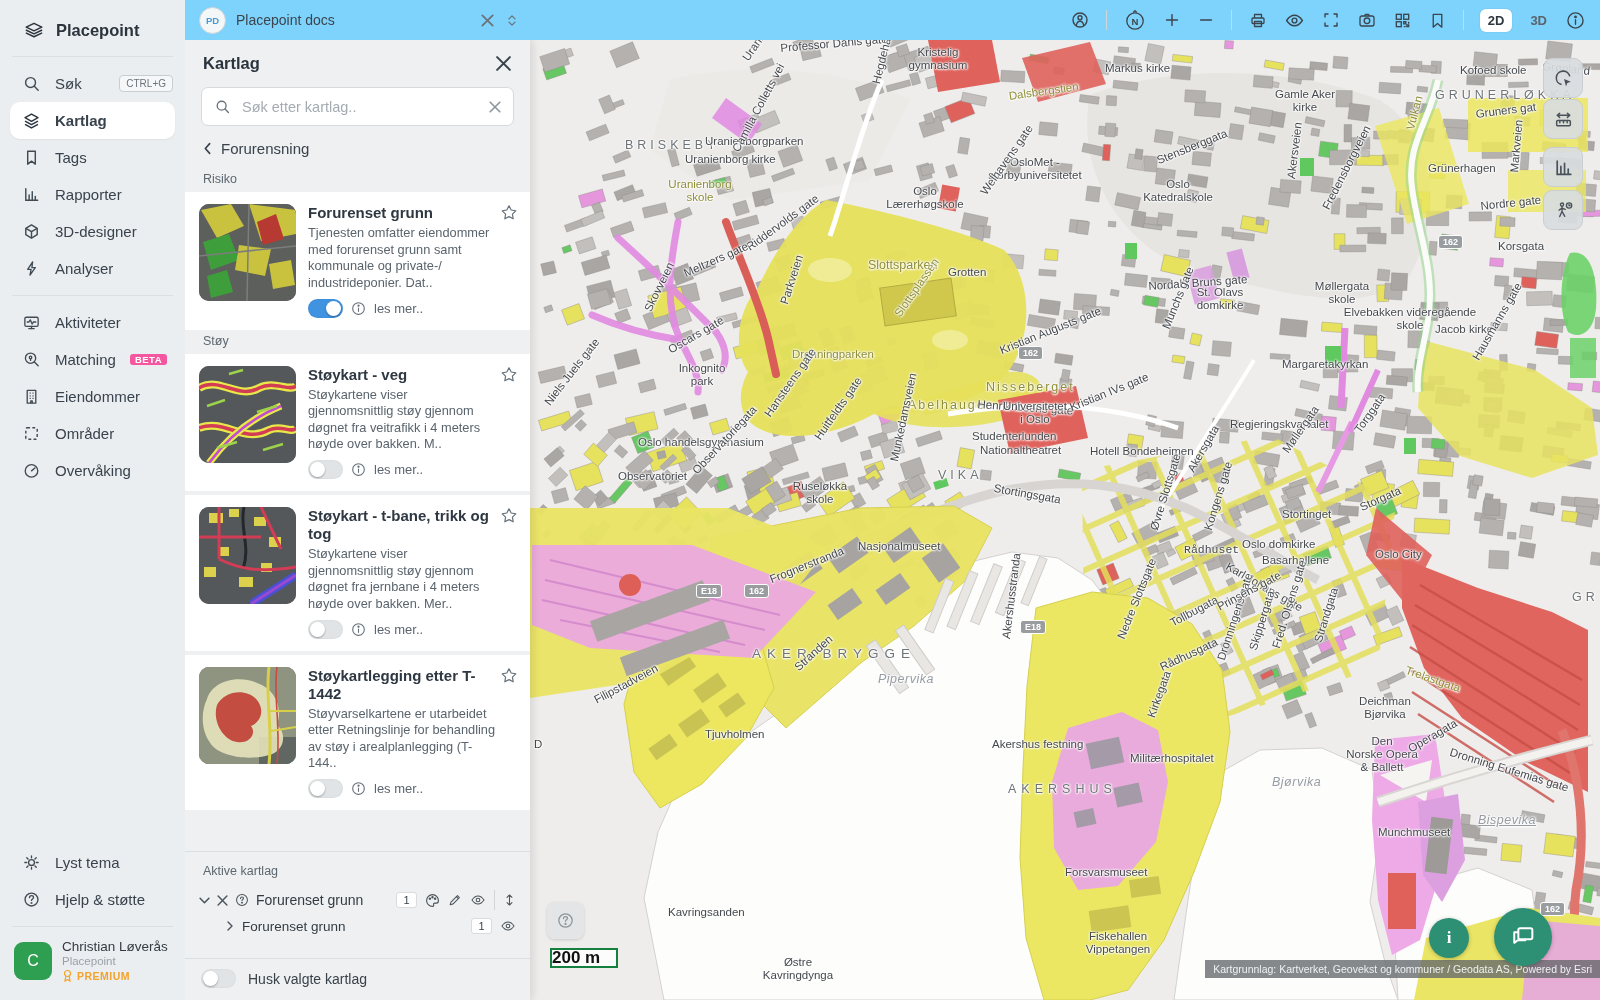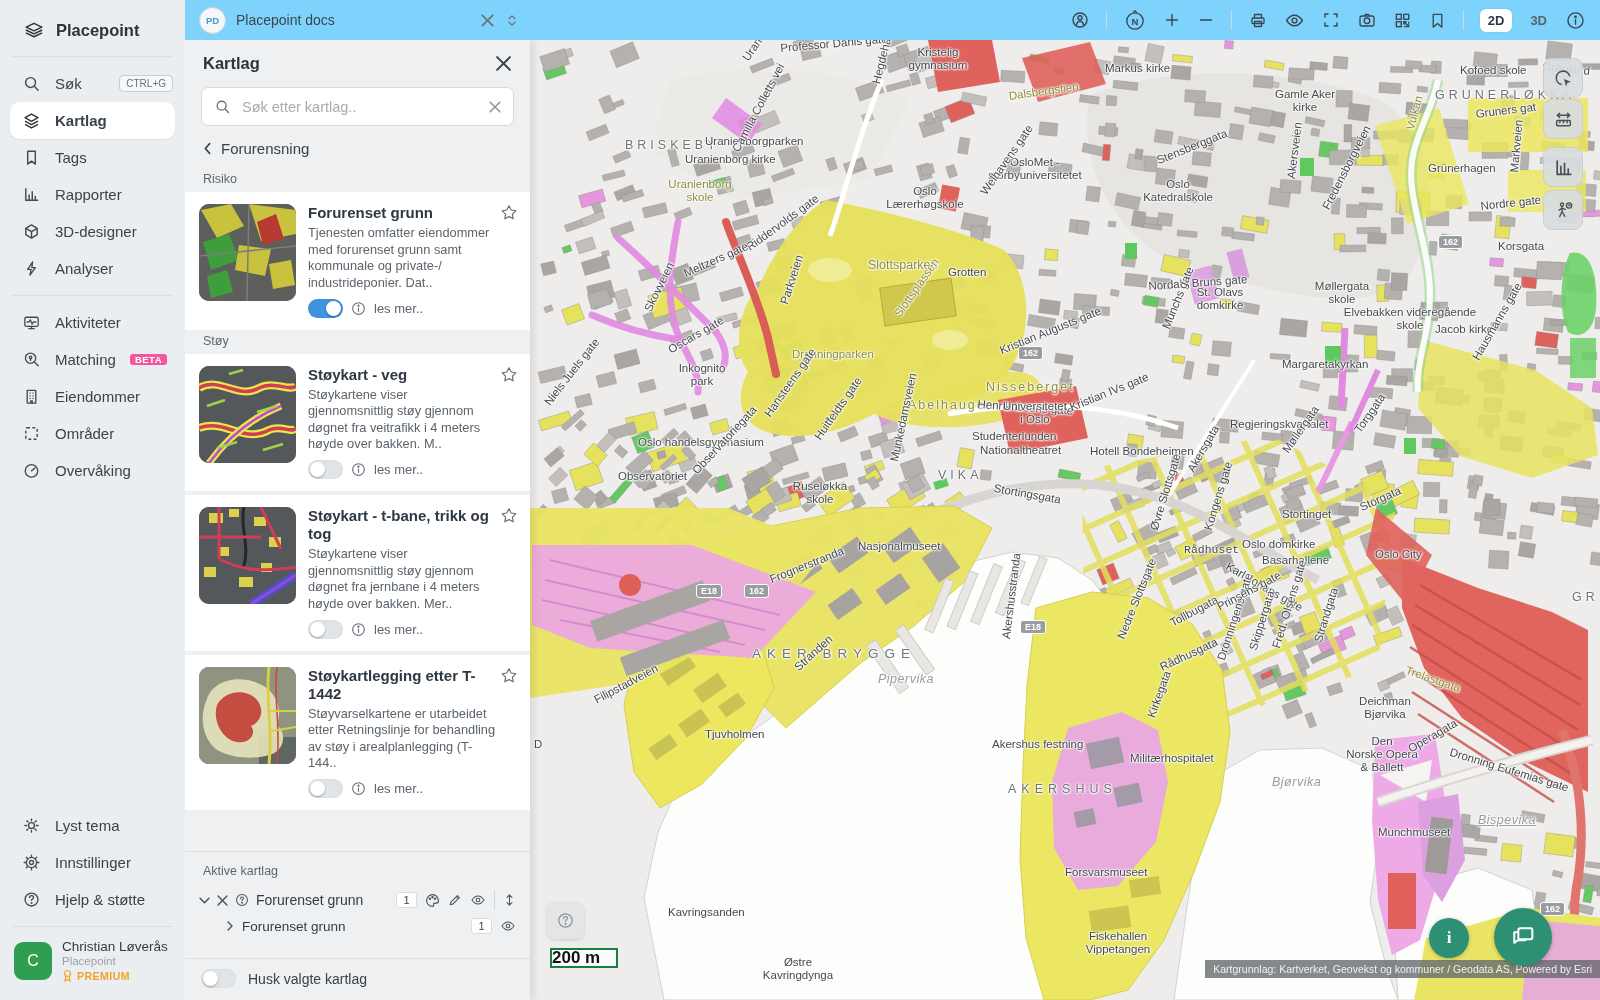--- a/index.html
+++ b/index.html
@@ -192,28 +192,20 @@
       </div>
     </div>
     <div class="spacer"></div>
     <div class="nav">
       <div class="nit">
         <svg class="ic" width="19" height="19" viewBox="0 0 20 20" fill="none" stroke="#414b54" stroke-width="1.4" stroke-linecap="round">
             <circle cx="10" cy="10" r="3.1"></circle>
             <path d="M10,3 V5 M10,15 V17 M3,10 H5 M15,10 H17 M5,5 L6.4,6.4 M13.6,13.6 L15,15 M15,5 L13.6,6.4 M6.4,13.6 L5,15"></path>
           </svg>
         <span>Lyst tema</span>
-      </div>
-      <div class="nit">
-        <svg class="ic" width="19" height="19" viewBox="0 0 20 20" fill="none" stroke="#414b54" stroke-width="1.4" stroke-linecap="round">
-            <circle cx="10" cy="10" r="5.4"></circle>
-            <circle cx="10" cy="10" r="2.1"></circle>
-            <path d="M10,2.2 V4.6 M10,15.4 V17.8 M2.2,10 H4.6 M15.4,10 H17.8 M4.5,4.5 L6.2,6.2 M13.8,13.8 L15.5,15.5 M15.5,4.5 L13.8,6.2 M6.2,13.8 L4.5,15.5"></path>
-          </svg>
-        <span>Innstillinger</span>
       </div>
       <div class="nit">
         <svg class="ic" width="19" height="19" viewBox="0 0 20 20" fill="none" stroke="#414b54" stroke-width="1.4" stroke-linecap="round">
             <circle cx="10" cy="10" r="6.8"></circle>
             <path d="M7.9,8.1 C7.9,6.7 8.8,5.9 10,5.9 C11.3,5.9 12.1,6.7 12.1,7.8 C12.1,9.4 10,9.4 10,11"></path>
             <circle cx="10" cy="13.7" r=".4" fill="#414b54"></circle>
           </svg>
         <span>Hjelp &amp; støtte</span>
       </div>
     </div>

